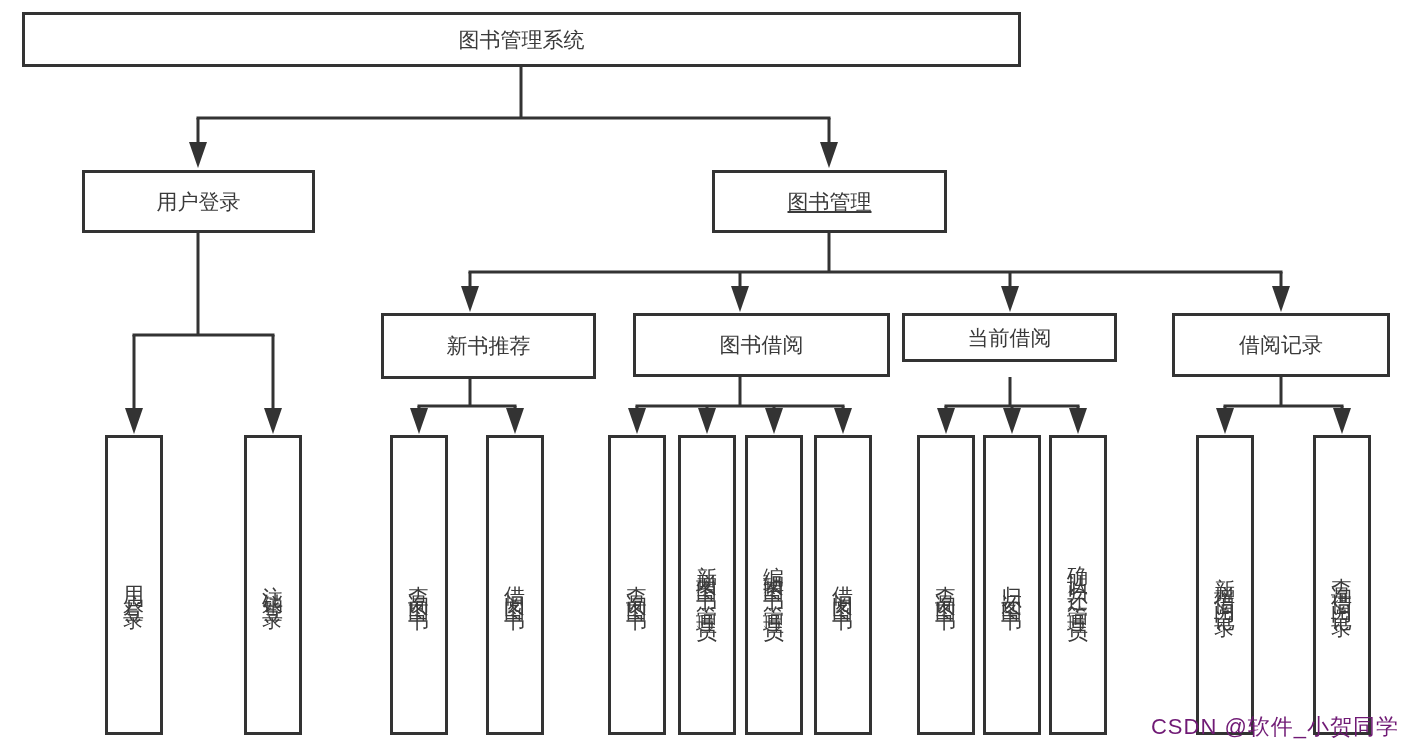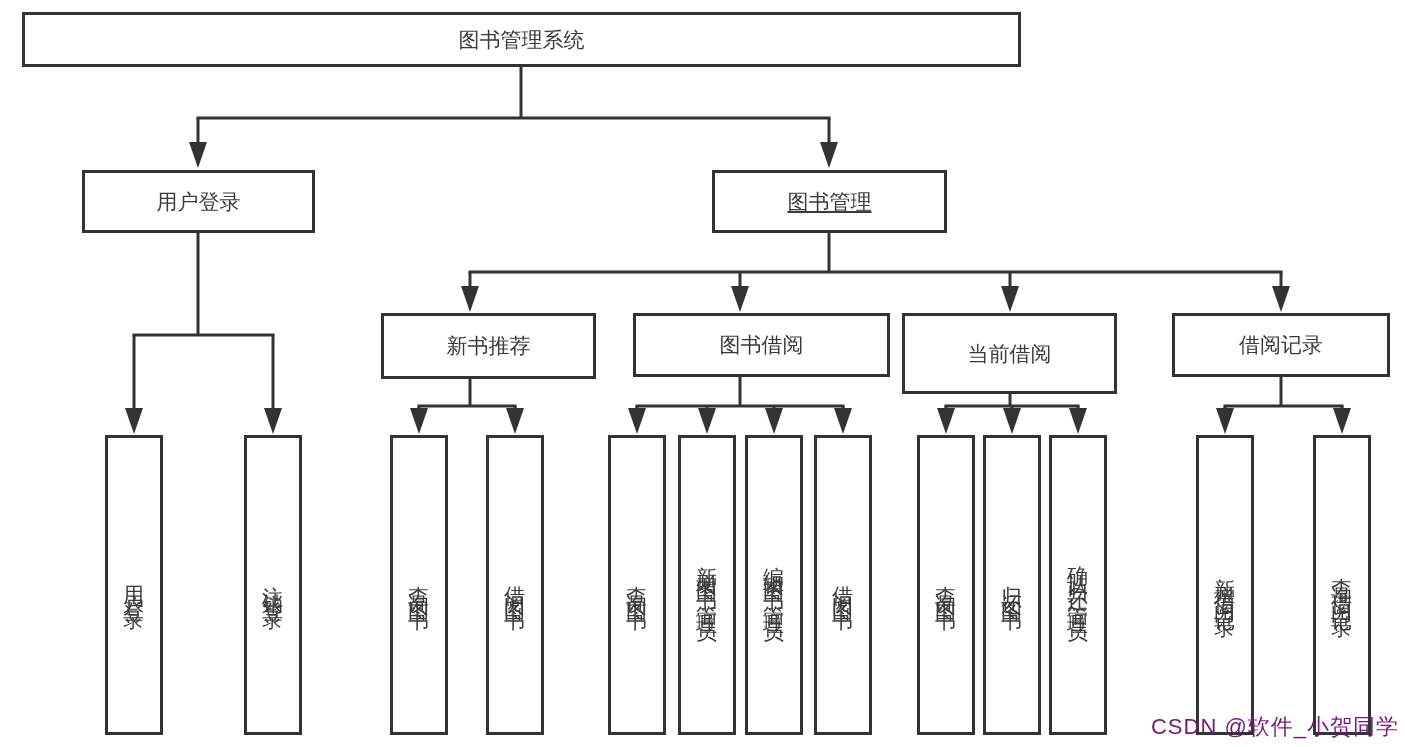--- a/index.html
+++ b/index.html
@@ -130,21 +130,21 @@
   <div class="box" style="left:712px; top:170px; width:235px; height:63px;text-decoration:underline;">
     <span class="lbl">图书管理</span>
   </div>
 
   <div class="box" style="left:349px; top:313px; width:215px; height:66px;margin-left:32px;">
     <span class="lbl">新书推荐</span>
   </div>
   <div class="box" style="left:633px; top:313px; width:257px; height:64px;">
     <span class="lbl">图书借阅</span>
   </div>
-  <div class="box" style="left:902px; top:313px; width:215px; height:81px;">
+  <div class="box" style="left:902px; top:313px; width:215px; height:49px;">
     <span class="lbl">当前借阅</span>
   </div>
   <div class="box" style="left:1172px; top:313px; width:218px; height:64px;">
     <span class="lbl">借阅记录</span>
   </div>
 
   <div class="box leaf" style="left:105px; top:435px; width:58px; height:300px;">
     <span class="lbl">用户登录</span>
   </div>
   <div class="box leaf" style="left:244px; top:435px; width:58px; height:300px;">

